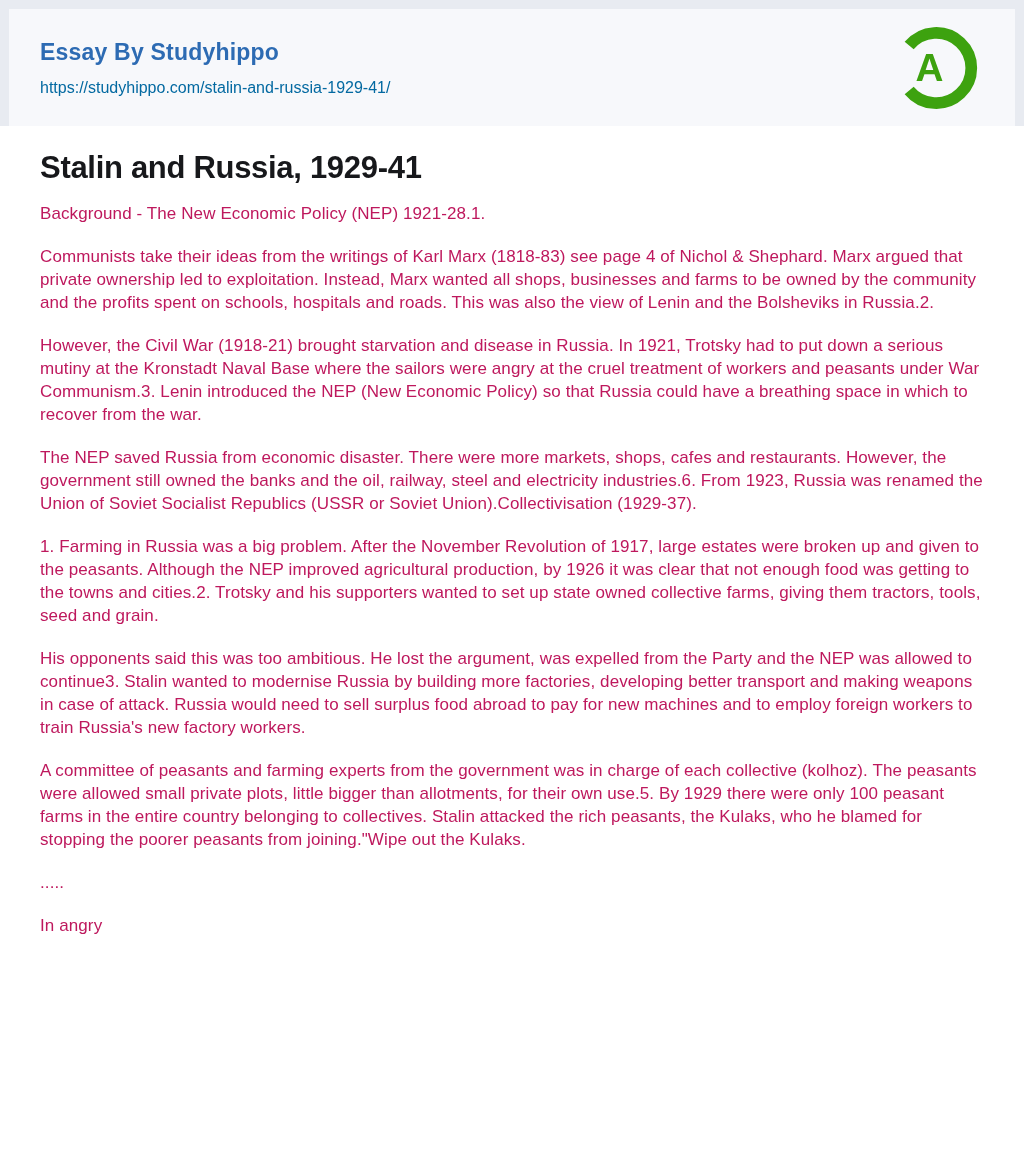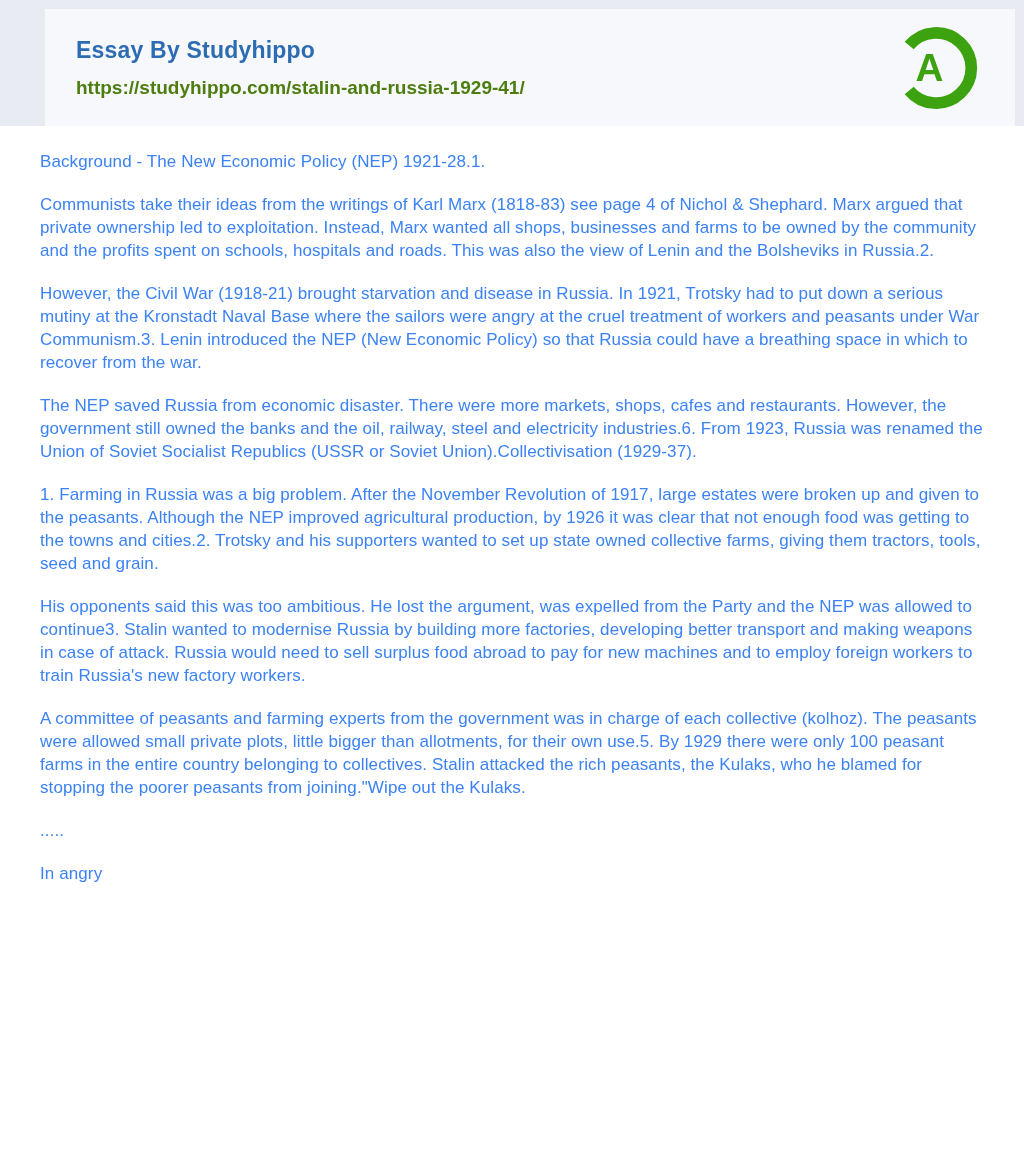--- a/index.html
+++ b/index.html
@@ -17,37 +17,36 @@
     background: #e8ebf1;
     padding: 9px 9px 0 9px;
   }
   .header-inner {
     background: #f7f8fb;
     height: 117px;
     display: flex;
     align-items: center;
     justify-content: space-between;
     padding: 0 36px 0 31px;
-    margin-left: 36px;
   }
   .header-text {
     display: flex;
     flex-direction: column;
     gap: 13px;
   }
   .site-title {
     color: #2d6bb3;
     font-size: 23px;
     font-weight: 700;
     letter-spacing: 0.2px;
   }
   .page-url {
-    color: #4d7c0f;
-    font-size: 19px;
-    font-weight: 700;
+    color: #0369a1;
+    font-size: 16px;
+    font-weight: 400;
     cursor: pointer;
   }
   .logo { width: 90px; height: 90px; flex: 0 0 auto; }
   .logo svg { display: block; }
 
   
   .main {
     background: #ffffff;
     padding: 24px 40px 40px 40px;
   }
@@ -57,21 +56,21 @@
     font-weight: 700;
     letter-spacing: -0.3px;
     color: #17181b;
   }
   p.subtitle,
   p.para {
     margin: 0 0 20px 0;
     font-size: 17px;
     line-height: 23px;
     letter-spacing: 0.1px;
-    color: #3b82f6;
+    color: #be185d;
     max-width: 946px;
   }
 </style>
 </head>
 <body>
 
 <div class="page">
 
   <div class="header-outer">
     <div class="header-inner">
@@ -82,20 +81,21 @@
       <div class="logo">
         <svg viewBox="0 0 100 100" width="90" height="90" aria-hidden="true">
           <path d="M 22.4 25.1 A 39 39 0 1 1 22.4 74.9" fill="none" stroke="#3da20f" stroke-width="13"></path>
           <text x="45" y="64" text-anchor="middle" font-family="Liberation Sans, sans-serif" font-size="43" font-weight="600" fill="#3da20f">A</text>
         </svg>
       </div>
     </div>
   </div>
 
   <div class="main">
+    <h1 class="title">Stalin and Russia, 1929-41</h1>
     <p class="subtitle">Background - The New Economic Policy (NEP) 1921-28.1.</p>
 
     <p class="para">Communists take their ideas from the writings of Karl Marx (1818-83) see page 4 of Nichol &amp; Shephard. Marx argued that private ownership led to exploitation. Instead, Marx wanted all shops, businesses and farms to be owned by the community and the profits spent on schools, hospitals and roads. This was also the view of Lenin and the Bolsheviks in Russia.2.</p>
     <p class="para">However, the Civil War (1918-21) brought starvation and disease in Russia. In 1921, Trotsky had to put down a serious mutiny at the Kronstadt Naval Base where the sailors were angry at the cruel treatment of workers and peasants under War Communism.3. Lenin introduced the NEP (New Economic Policy) so that Russia could have a breathing space in which to recover from the war.</p>
     <p class="para">The NEP saved Russia from economic disaster. There were more markets, shops, cafes and restaurants. However, the government still owned the banks and the oil, railway, steel and electricity industries.6. From 1923, Russia was renamed the Union of Soviet Socialist Republics (USSR or Soviet Union).Collectivisation (1929-37).</p>
     <p class="para">1. Farming in Russia was a big problem. After the November Revolution of 1917, large estates were broken up and given to the peasants. Although the NEP improved agricultural production, by 1926 it was clear that not enough food was getting to the towns and cities.2. Trotsky and his supporters wanted to set up state owned collective farms, giving them tractors, tools, seed and grain.</p>
     <p class="para">His opponents said this was too ambitious. He lost the argument, was expelled from the Party and the NEP was allowed to continue3. Stalin wanted to modernise Russia by building more factories, developing better transport and making weapons in case of attack. Russia would need to sell surplus food abroad to pay for new machines and to employ foreign workers to train Russia's new factory workers.</p>
     <p class="para">A committee of peasants and farming experts from the government was in charge of each collective (kolhoz). The peasants were allowed small private plots, little bigger than allotments, for their own use.5. By 1929 there were only 100 peasant farms in the entire country belonging to collectives. Stalin attacked the rich peasants, the Kulaks, who he blamed for stopping the poorer peasants from joining."Wipe out the Kulaks.</p>
     <p class="para">.....</p>
     <p class="para">In angry</p>

